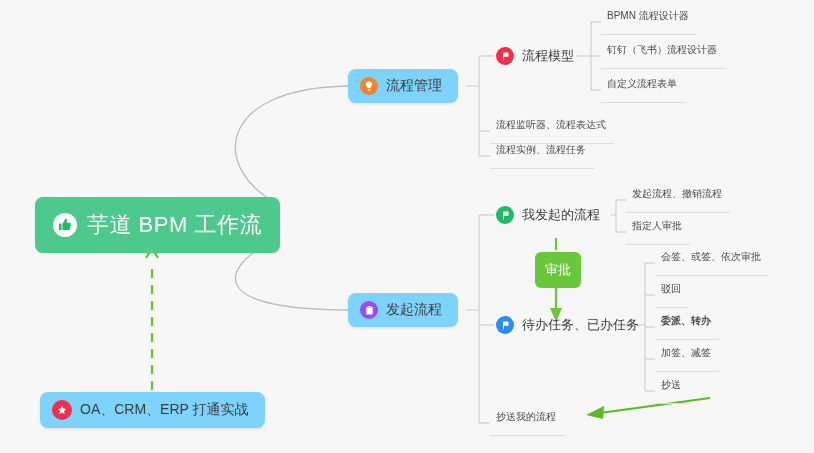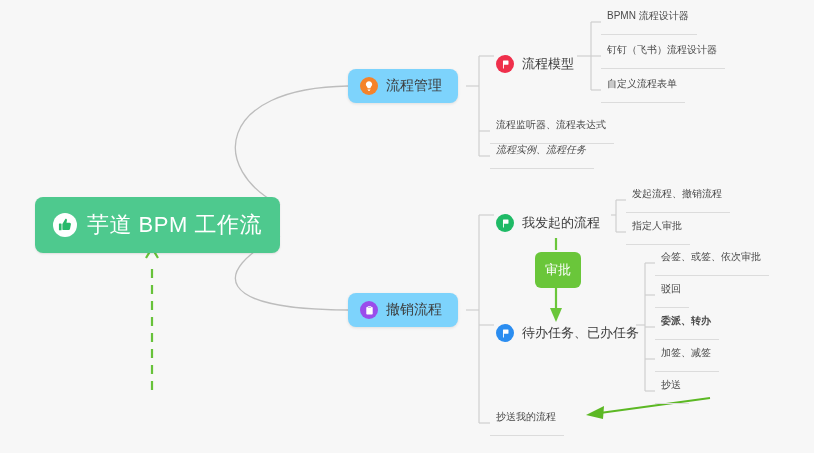--- a/index.html
+++ b/index.html
@@ -36,21 +36,20 @@
     box-shadow:0 1px 3px rgba(0,0,0,0.10);
   }
 
   
   .plain{
     color:#3c3c3c;
     font-size:13px;
     height:26px;
     padding:0 6px 0 2px;
     background:transparent;
-    margin-top:8px;
   }
 
   
   .leaf{
     color:#4a4a4a;
     font-size:10px;
     height:26px;
     padding:0 8px 12px 6px;
     border-bottom:1px solid #dcdcdc;
     background:transparent;
@@ -166,31 +165,31 @@
   <div class="node leaf" style="left:601px;top:43px;">
     <span>钉钉（飞书）流程设计器</span>
   </div>
   <div class="node leaf" style="left:601px;top:77px;">
     <span>自定义流程表单</span>
   </div>
 
   <div class="node leaf" style="left:490px;top:118px;">
     <span>流程监听器、流程表达式</span>
   </div>
-  <div class="node leaf" style="left:490px;top:143px;font-style:italic;">
+  <div class="node leaf" style="left:490px;top:143px;">
     <span>流程实例、流程任务</span>
   </div>
 
   <div class="node card" style="left:348px;top:293px;">
     <span class="ico purple">
       <svg width="11" height="11" viewBox="0 0 24 24" fill="#ffffff">
         <path d="M9 2.5h6c.6 0 1 .5 1 1v.6h1.4c.9 0 1.6.7 1.6 1.6v13.3c0 .9-.7 1.6-1.6 1.6H6.6c-.9 0-1.6-.7-1.6-1.6V5.7c0-.9.7-1.6 1.6-1.6H8v-.6c0-.5.4-1 1-1zm-.6 3.1v1.2h7.2V5.6H8.4zM8 10h8v1.4H8V10zm0 3.4h8v1.4H8v-1.4zm0 3.4h5.4v1.4H8v-1.4z"></path>
       </svg>
     </span>
-    <span>撤销流程</span>
+    <span>发起流程</span>
   </div>
 
   <div class="node plain" style="left:494px;top:202px;">
     <span class="ico green">
       <svg width="11" height="11" viewBox="0 0 24 24" fill="#ffffff">
         <path d="M6.5 3.5h11c.6 0 1 .5 1 1v7c0 .6-.4 1-1 1h-9v7.5c0 .4-.3.7-.7.7h-.6c-.4 0-.7-.3-.7-.7V4.5c0-.6.4-1 1-1z"></path>
       </svg>
     </span>
     <span>我发起的流程</span>
   </div>
@@ -228,14 +227,22 @@
     <span>加签、减签</span>
   </div>
   <div class="node leaf" style="left:655px;top:378px;">
     <span>抄送</span>
   </div>
 
   <div class="node leaf" style="left:490px;top:410px;">
     <span>抄送我的流程</span>
   </div>
 
+  <div class="node card" style="left:40px;top:392px;height:36px;">
+    <span class="ico redstar">
+      <svg width="12" height="12" viewBox="0 0 24 24" fill="#ffffff">
+        <path d="M12 3.6l2.6 5.3 5.9.9-4.3 4.2 1 5.9-5.2-2.8-5.2 2.8 1-5.9-4.3-4.2 5.9-.9z"></path>
+      </svg>
+    </span>
+    <span>OA、CRM、ERP 打通实战</span>
+  </div>
 
 </div>
 
 </body></html>

